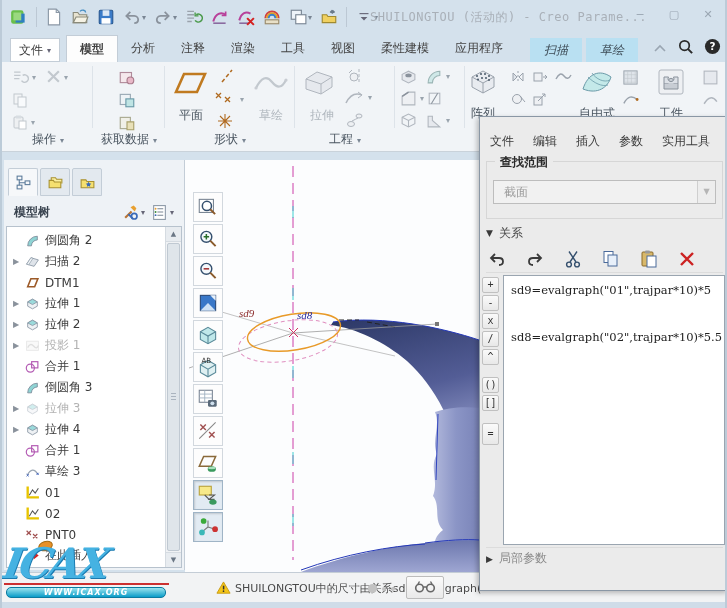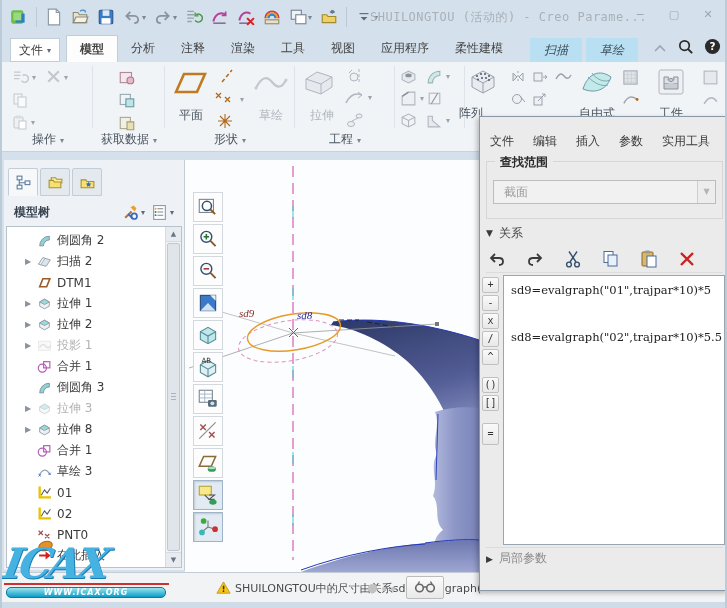--- a/index.html
+++ b/index.html
@@ -52,21 +52,21 @@
   .nav-tab { width:30px; height:28px; border:1px solid #c3cdd7; background:#e3e9ef; display:flex; align-items:center; justify-content:center; border-radius:2px 2px 0 0; }
   .nav-tab.active { background:#f6f8fa; border-bottom-color:#f6f8fa; }
   .nav-tab span { width:17px; height:17px; display:block; }
   #nav-header { position:absolute; left:4px; top:40px; right:4px; height:24px; display:flex; align-items:center; }
   #nav-title { font-weight:bold; color:#3a4450; margin-left:6px; }
   #nav-header .spacer { flex:1; }
   .nav-hbtn { display:flex; align-items:center; margin-right:6px; }
   .nav-hbtn span.ic { width:17px; height:17px; display:block; }
   .nav-hbtn .dd { font-size:8px; color:#667; margin-left:2px; }
   #tree-body { position:absolute; left:2px; top:66px; right:2px; bottom:2px; background:#fff; border:1px solid #b7c2cd; overflow:hidden; }
-  #tree-list { position:absolute; left:12px; top:3px; right:17px; }
+  #tree-list { position:absolute; left:0; top:3px; right:17px; }
   .tree-item { display:flex; align-items:center; height:21px; padding-left:6px; white-space:nowrap; }
   .expander { width:12px; font-size:8px; color:#8a929c; }
   .t-icon { width:15px; height:15px; margin-right:5px; flex:none; }
   .t-label { color:#3a3a3a; }
   .tree-item.dimmed .t-label { color:#b3b3b3; }
   .tree-item.dimmed .t-icon { opacity:0.45; }
   #tree-scroll { position:absolute; right:0; top:0; bottom:0; width:16px; background:#f0f2f4; border-left:1px solid #d5dbe1; }
   .scr-btn { height:15px; text-align:center; font-size:7px; color:#6a7684; line-height:15px; background:#e8ecf0; border-bottom:1px solid #d5dbe1; }
   .scr-btn.down { position:absolute; bottom:0; left:0; right:0; border-top:1px solid #d5dbe1; border-bottom:none; }
   #scr-thumb { position:absolute; top:16px; bottom:16px; left:1px; right:1px; background:#dfe5ea; border:1px solid #c0c9d2; border-radius:2px; }
@@ -264,22 +264,22 @@
     <span>文件</span>
       <span class="dd">▾</span>
   </div>
   <div style="display:flex">
       <div class="tab active"><span>模型</span></div>
       <div class="tab"><span>分析</span></div>
       <div class="tab"><span>注释</span></div>
       <div class="tab"><span>渲染</span></div>
       <div class="tab"><span>工具</span></div>
       <div class="tab"><span>视图</span></div>
+      <div class="tab"><span>柔性建模</span></div>
       <div class="tab"><span>应用程序</span></div>
-      <div class="tab"><span>柔性建模</span></div>
     </div>
   <div id="ctx-tabs">
       <div class="tab"><span>扫描</span></div>
       <div class="tab"><span>草绘</span></div>
     </div>
   <div id="tab-right">
     <span class="tr-ic small"><svg viewBox="0 0 14 10">
           <path d="M2 8 L7 3 L12 8" fill="none" stroke="#9aa6b2" stroke-width="1.6"></path>
         </svg></span>
     <span class="tr-ic"><svg viewBox="0 0 18 18">
@@ -416,21 +416,21 @@
           <circle cx="9" cy="9" r="1"></circle>
           <circle cx="13" cy="7" r="1"></circle>
           <circle cx="17" cy="7" r="1"></circle>
           <circle cx="21" cy="9" r="1"></circle>
           <circle cx="10" cy="12.5" r="1"></circle>
           <circle cx="14" cy="11" r="1"></circle>
           <circle cx="18" cy="11" r="1"></circle>
           <circle cx="21" cy="13" r="1"></circle>
         </g>
       </svg></span>
-  <div class="rib-lbl" style="left:454px;top:43px;width:30px">阵列</div>
+  <div class="rib-lbl" style="left:466px;top:43px;width:30px">阵列</div>
   <span class="rib-ic" style="left:508px;top:7px;width:16px;height:16px"><svg viewBox="0 0 16 16">
         <path d="M3 4 L7 8 L3 12 Z" fill="#dfe4ea" stroke="#9aa2ac"></path>
         <path d="M13 4 L9 8 L13 12 Z" fill="none" stroke="#9aa2ac"></path>
         <path d="M8 2 V14" stroke="#9aa2ac" stroke-dasharray="2 2"></path>
       </svg></span>
   <span class="rib-ic" style="left:530px;top:7px;width:16px;height:16px"><svg viewBox="0 0 16 16">
         <rect x="2" y="4" width="8" height="8" fill="#eef0f3" stroke="#9aa2ac"></rect>
         <path d="M11 8 h4 m-2 -2 l2 2 -2 2" stroke="#9aa2ac" fill="none"></path>
       </svg></span>
   <span class="rib-ic" style="left:552px;top:7px;width:18px;height:14px"><svg viewBox="0 0 18 14">
@@ -607,21 +607,21 @@
           <span class="t-label">拉伸 3</span>
         </div>
         <div class="tree-item">
           <span class="expander">▶</span>
           <span class="t-icon" data-icon-slot="">
             <svg viewBox="0 0 14 14">
               <path d="M2.5 5.5 L7 3 L11.5 5.5 L11.5 9.5 L7 12 L2.5 9.5 Z" fill="#eef1f4" stroke="#8a97a5" stroke-width="0.8"></path>
               <path d="M2.5 5.5 L7 8 L11.5 5.5 L7 3 Z" fill="#9adadb" stroke="#8a97a5" stroke-width="0.8"></path>
             </svg>
           </span>
-          <span class="t-label">拉伸 8</span>
+          <span class="t-label">拉伸 4</span>
         </div>
         <div class="tree-item">
           <span class="expander" style="visibility: hidden;">▶</span>
           <span class="t-icon" data-icon-slot="">
             <svg viewBox="0 0 14 14">
               <circle cx="5" cy="8.5" r="3.8" fill="none" stroke="#b45cb4" stroke-width="1.1"></circle>
               <rect x="6.2" y="2.5" width="5.8" height="5.8" fill="none" stroke="#b45cb4" stroke-width="1.1"></rect>
             </svg>
           </span>
           <span class="t-label">合并 1</span>

